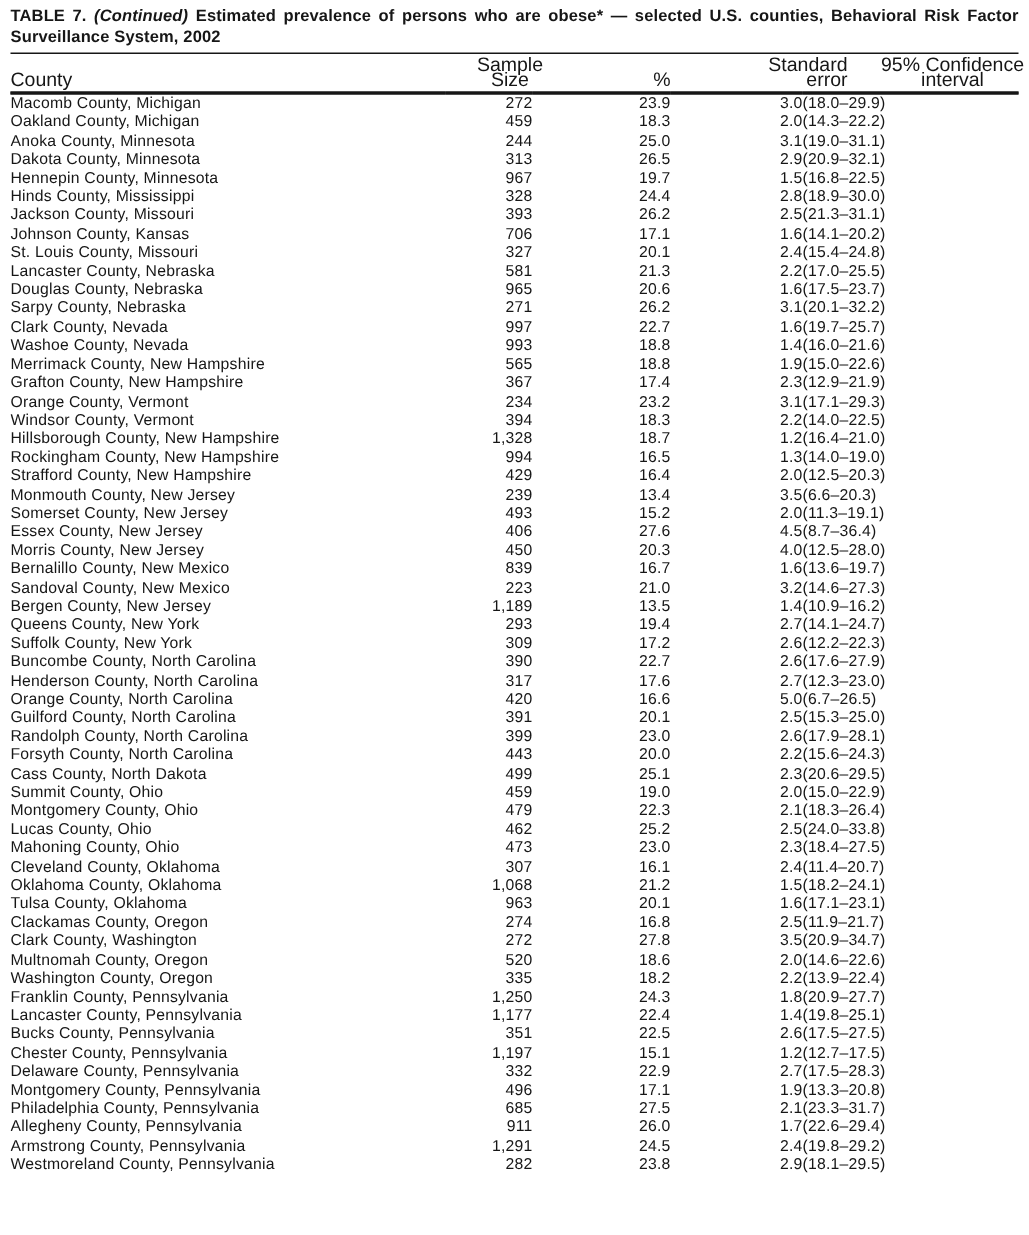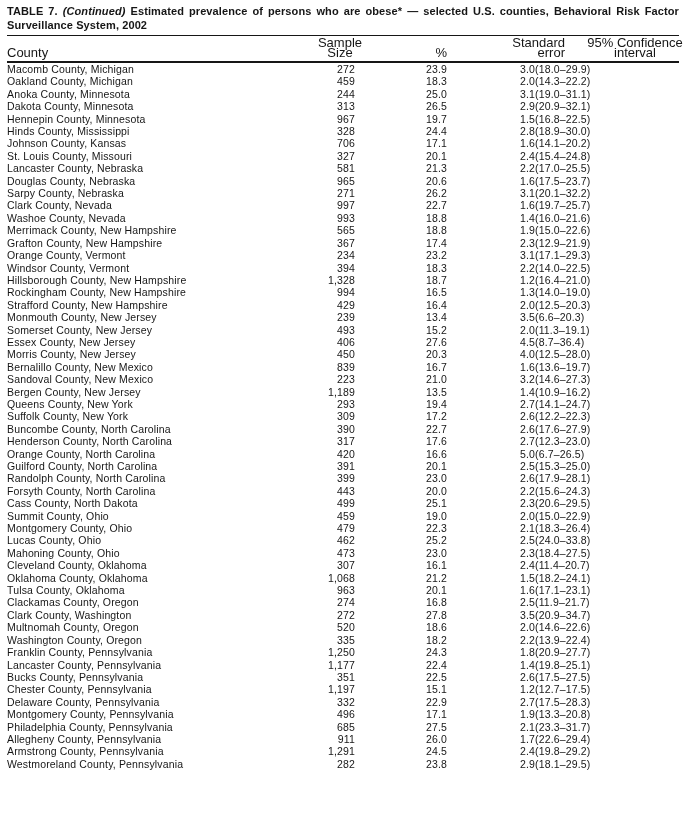--- a/index.html
+++ b/index.html
@@ -155,20 +155,27 @@
           <td class="td-ci">(16.8–22.5)</td>
         </tr>
         <tr>
           <td class="td-county">Hinds County, Mississippi</td>
           <td class="td-sample">328</td>
           <td class="td-pct">24.4</td>
           <td class="td-se">2.8</td>
           <td class="td-ci">(18.9–30.0)</td>
         </tr>
         <tr>
+          <td class="td-county">Jackson County, Missouri</td>
+          <td class="td-sample">393</td>
+          <td class="td-pct">26.2</td>
+          <td class="td-se">2.5</td>
+          <td class="td-ci">(21.3–31.1)</td>
+        </tr>
+        <tr>
           <td class="td-county">Johnson County, Kansas</td>
           <td class="td-sample">706</td>
           <td class="td-pct">17.1</td>
           <td class="td-se">1.6</td>
           <td class="td-ci">(14.1–20.2)</td>
         </tr>
         <tr>
           <td class="td-county">St. Louis County, Missouri</td>
           <td class="td-sample">327</td>
           <td class="td-pct">20.1</td>

